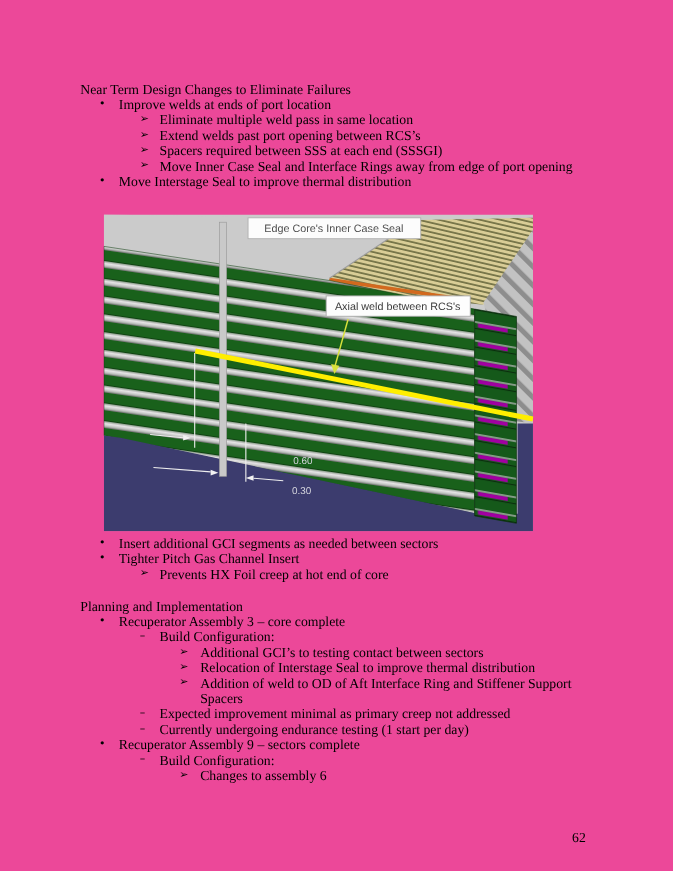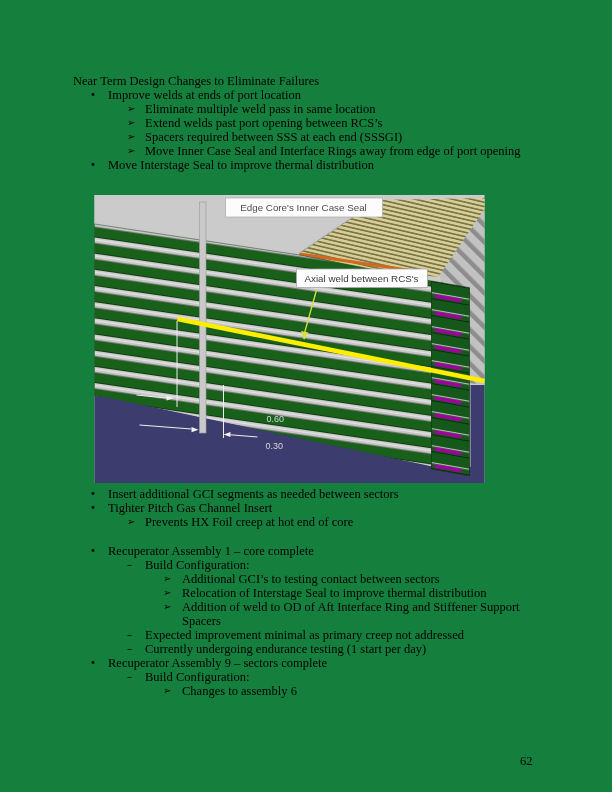--- a/index.html
+++ b/index.html
@@ -1,20 +1,20 @@
 <!DOCTYPE html>
 <html><head>
 <meta charset="utf-8">
 <style>
   html,body{margin:0;padding:0;background:#e8e8e8;}
   .page{
     position:relative;
     width:612px;height:792px;
     margin:0 auto;
-    background:#15803d;
+    background:#ec4899;
     font-family:"Liberation Serif", serif;
     font-size:12.5px;line-height:14px;color:#000;
     overflow:hidden;
   }
   .sec{position:absolute;left:0;width:552px;}
   .title{margin-left:73px;}
   .row{display:flex;}
   .r1{margin-left:90px;}
   .r2{margin-left:127px;}
   .r3{margin-left:163px;}
@@ -141,23 +141,24 @@
       <span class="m">•</span>
       <span class="x">Tighter Pitch Gas Channel Insert</span>
     </div>
     <div class="row r2">
       <span class="m">➢</span>
       <span class="x">Prevents HX Foil creep at hot end of core</span>
     </div>
   </div>
 
   <div class="sec" style="top:544px;">
+    <div class="title">Planning and Implementation</div>
     <div class="row r1">
       <span class="m">•</span>
-      <span class="x">Recuperator Assembly 1 – core complete</span>
+      <span class="x">Recuperator Assembly 3 – core complete</span>
     </div>
     <div class="row r2">
       <span class="m">–</span>
       <span class="x">Build Configuration:</span>
     </div>
     <div class="row r3">
       <span class="m">➢</span>
       <span class="x">Additional GCI’s to testing contact between sectors</span>
     </div>
     <div class="row r3">

